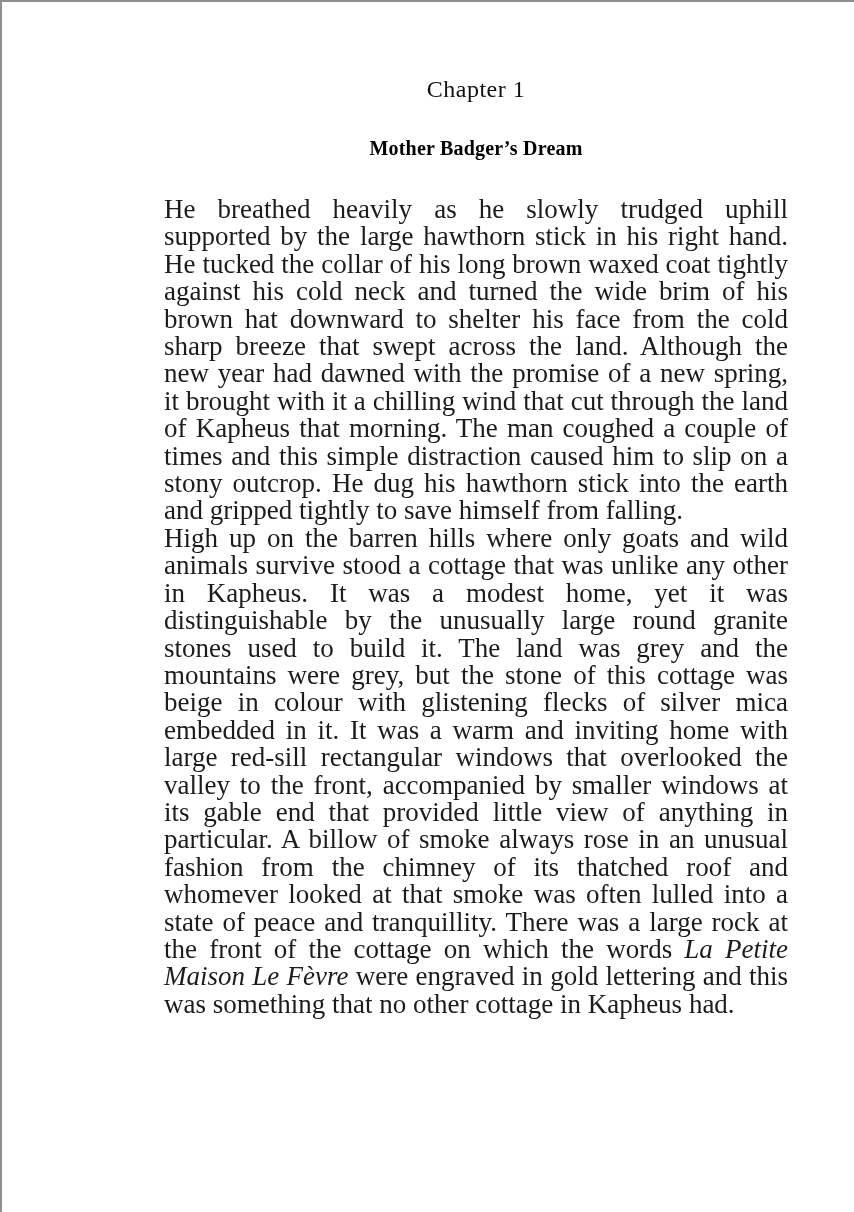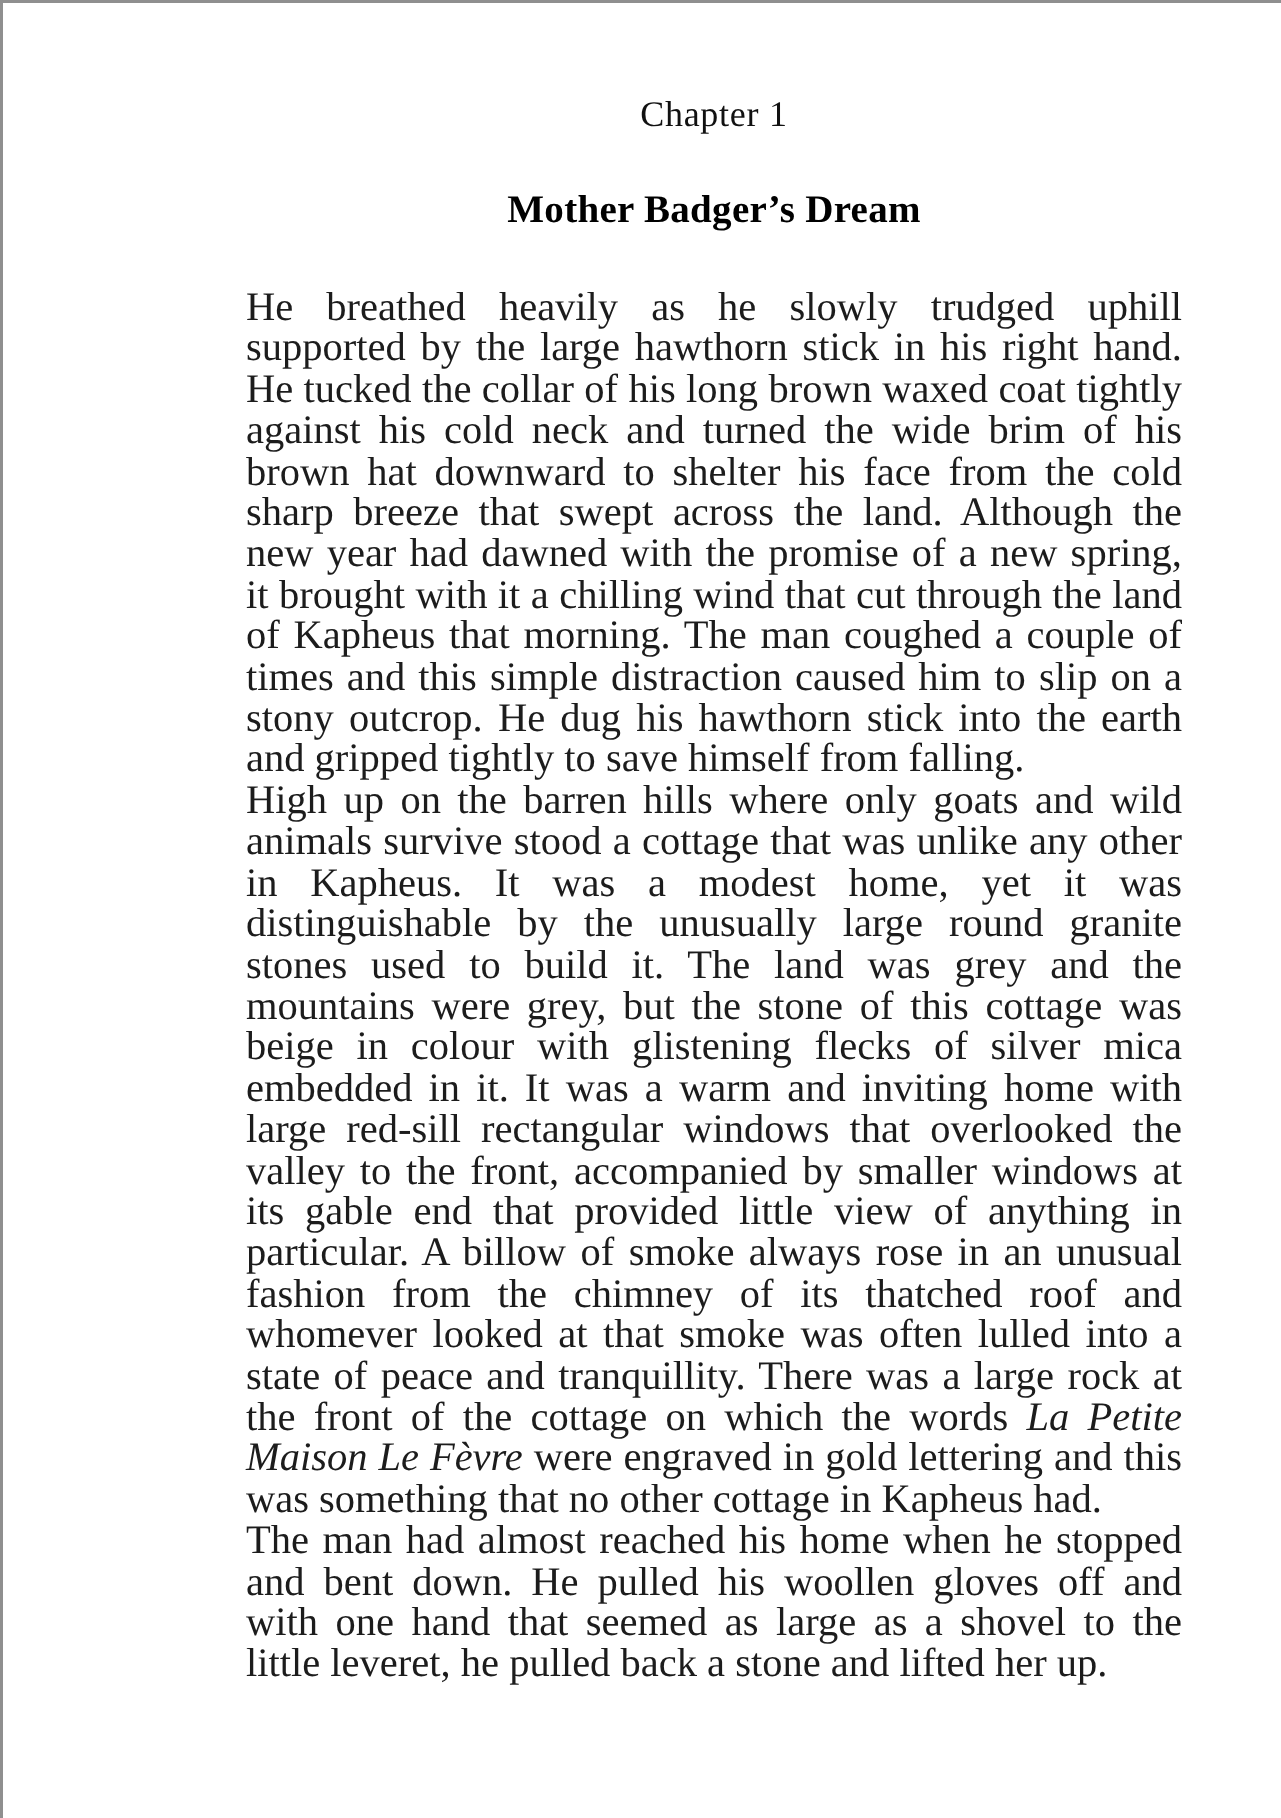--- a/index.html
+++ b/index.html
@@ -15,34 +15,34 @@
     background: #ffffff;
     border-top: 2px solid #8f8f8f;
     border-left: 2px solid #8f8f8f;
     overflow: hidden;
     font-family: "Liberation Serif", "DejaVu Serif", serif;
     color: #1c1c1c;
   }
   .content {
     position: absolute;
     left: 162px;
-    top: 62px;
+    top: 74px;
     width: 624px;
   }
   .chapter-label {
     margin: 0;
     font-size: 24px;
     font-weight: 400;
     text-align: center;
     color: #111111;
     letter-spacing: 0.5px;
   }
   .chapter-title {
     margin: 34px 0 0 0;
-    font-size: 26px;
+    font-size: 20px;
     font-weight: 700;
     text-align: center;
     color: #000000;
     letter-spacing: 0.2px;
   }
   .body-text {
     margin-top: 36px;
     font-size: 27px;
     line-height: 27.4px;
     text-align: justify;
@@ -58,16 +58,15 @@
 </head>
 <body>
 
 <div class="page">
   <div class="content">
     <h2 class="chapter-label">Chapter 1</h2>
     <h1 class="chapter-title">Mother Badger’s Dream</h1>
     <div class="body-text">
         <p><span>He breathed heavily as he slowly trudged uphill supported by the large hawthorn stick in his right hand.  He tucked the collar of his long brown waxed coat tightly against his cold neck and turned the wide brim of his brown hat downward to shelter his face from the cold sharp breeze that swept across the land.  Although the new year had dawned with the promise of a new spring, it brought with it a chilling wind that cut through the land of Kapheus that morning.  The man coughed a couple of times and this simple distraction caused him to slip on a stony outcrop. He dug his hawthorn stick into the earth and gripped tightly to save himself from falling.</span></p>
         <p><span>High up on the barren hills where only goats and wild animals survive stood a cottage that was unlike any other in Kapheus. It was a modest home, yet it was distinguishable by the unusually large round granite stones used to build it. The land was grey and the mountains were grey, but the stone of this cottage was beige in colour with glistening flecks of silver mica embedded in it.  It was a warm and inviting home with large red-sill rectangular windows that overlooked the valley to the front, accompanied by smaller windows at its gable end that provided little view of anything in particular. A billow of smoke always rose in an unusual fashion from the chimney of its thatched roof and whomever looked at that smoke was often lulled into a state of peace and tranquillity. There was a large rock at the front of the cottage on which the words </span><em>La Petite Maison Le Fèvre</em><span> were engraved in gold lettering and this was something that no other cottage in Kapheus had.</span></p>
-        <p><span>The man had almost reached his home when he stopped and bent down.  He pulled his woollen gloves off and with one hand that seemed as large as a shovel to the little leveret, he pulled back a stone and lifted her up.</span></p>
       </div>
   </div>
 </div>
 
 </body></html>

